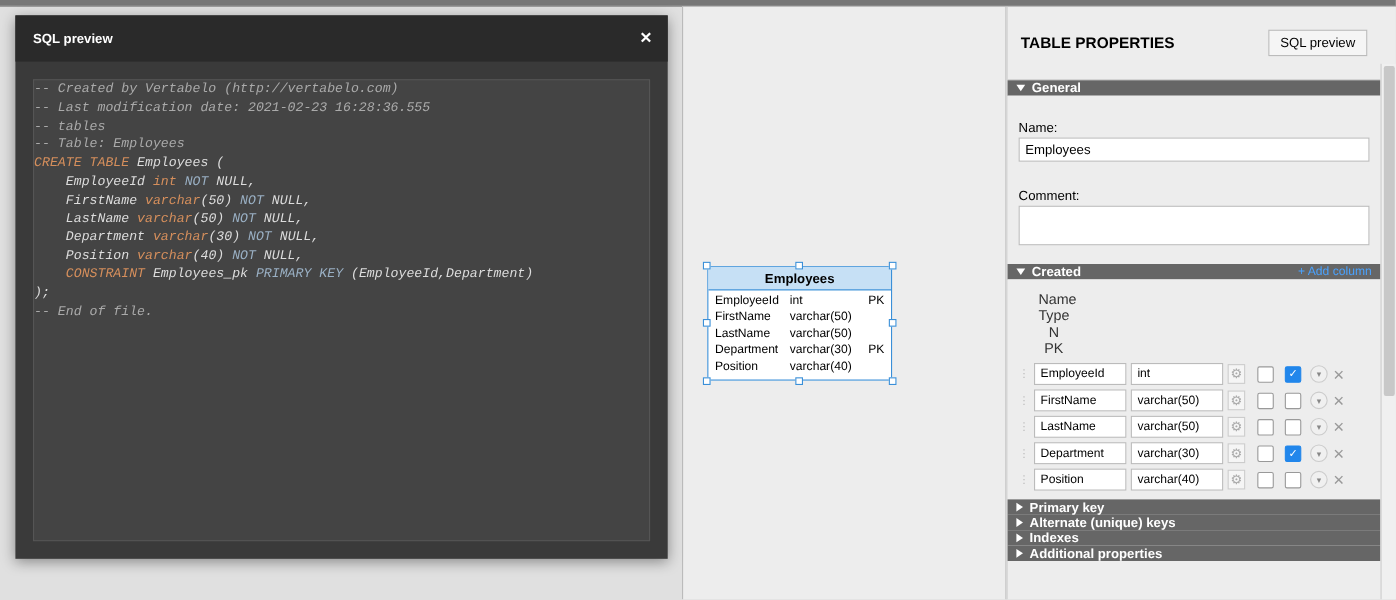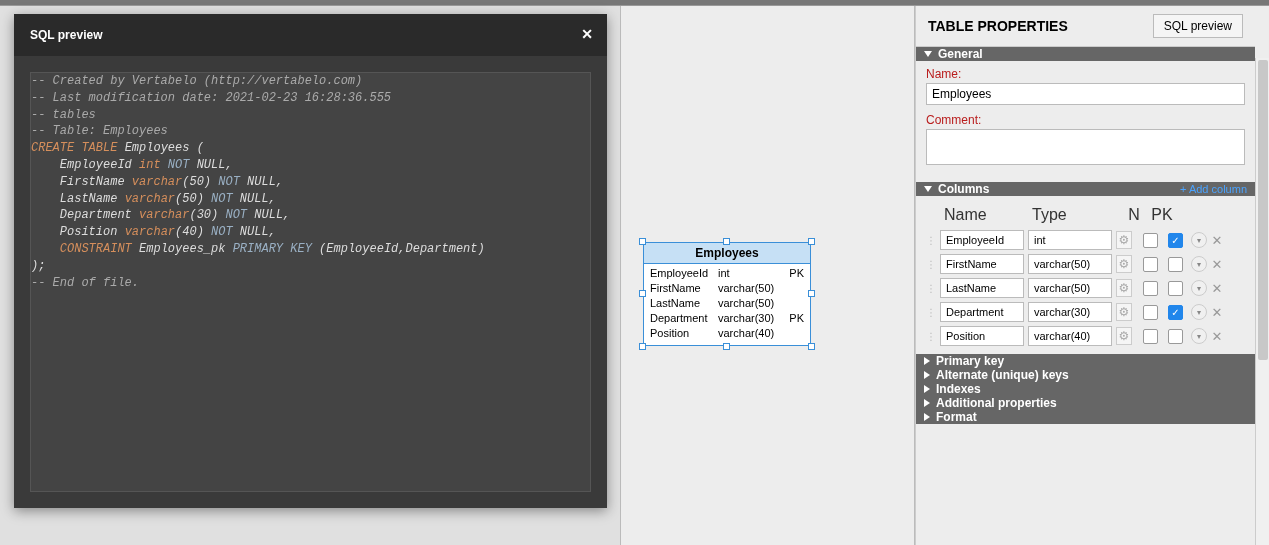--- a/index.html
+++ b/index.html
@@ -34,38 +34,38 @@
 .h-tm { top: -5px; left: 50%; margin-left: -4px; }
 .h-bm { bottom: -5px; left: 50%; margin-left: -4px; }
 .h-ml { top: 50%; left: -5px; margin-top: -4px; }
 .h-mr { top: 50%; right: -5px; margin-top: -4px; }
 
 
 .panel { position: absolute; right: 0; top: 6px; width: 354px; height: 539px; background: #ededed; border-left: 1px solid #ccc; }
 .panel-scroll { position: absolute; right: 0; top: 52px; width: 14px; height: 487px; background: #f0f0f0; border-left: 1px solid #ccc; }
 .panel-scroll-thumb { width: 10px; margin: 2px auto; height: 300px; background: #c8c8c8; border-radius: 2px; }
 .panel-inner { margin-right: 14px; }
-.panel-header { display: flex; align-items: center; padding: 8px 12px; border-bottom: 1px solid #ccc; }
+.panel-header { display: flex; align-items: center; padding: 21px 12px; border-bottom: 1px solid #ccc; }
 .panel-title { font-size: 14px; font-weight: bold; flex: 1; }
 .btn { background: #f5f5f5; border: 1px solid #bbb; padding: 4px 10px; font-size: 12px; cursor: pointer; }
 
 .section-hdr { background: #666; color: #fff; font-weight: bold; font-size: 12px; padding: 0 8px; display: flex; align-items: center; cursor: pointer; }
 .section-hdr .tri { display: inline-block; width: 0; height: 0; margin-right: 6px; }
 .tri-down { border-left: 4px solid transparent; border-right: 4px solid transparent; border-top: 6px solid #fff; }
 .tri-right { border-top: 4px solid transparent; border-bottom: 4px solid transparent; border-left: 6px solid #fff; }
 .section-body { padding: 6px 10px; background: #ededed; }
 .section-hdr .spacer { flex: 1; }
 .add-link { color: #4aa3ff; font-size: 11px; cursor: pointer; font-weight: normal; margin-left: 36px; }
 
-.label { color: #b91c1c; font-size: 12px; margin-bottom: 2px; }
+.label { color: #000000; font-size: 12px; margin-bottom: 2px; margin-top: 16px; }
 .input { width: 100%; background: #fff; border: 1px solid #bbb; padding: 3px 5px; font-size: 12px; margin-bottom: 8px; }
 .textarea { height: 36px; resize: none; }
 
 
-.cols-hdr { display: flex; padding: 4px 0 4px 18px; font-size: 16px; color: #333; }
+.cols-hdr { display: flex; padding: 4px 0 4px 18px; font-size: 13px; color: #333; flex-direction: column; }
 .chn { width: 88px; } .cht { width: 88px; } .chN { width: 28px; text-align: center; } .chPK { width: 28px; text-align: center; }
 .col-row { display: flex; align-items: center; padding: 2px 0; }
 .drag { width: 14px; color: #bbb; font-size: 10px; cursor: grab; text-align: center; }
 .col-input { width: 84px; background: #fff; border: 1px solid #bbb; padding: 3px 5px; font-size: 11px; margin-right: 4px; }
 .gear { width: 16px; height: 18px; display: flex; align-items: center; justify-content: center; color: #aaa; font-size: 12px; cursor: pointer; border: 1px solid #ccc; background: #f5f5f5; margin-right: 6px; }
 .cb { width: 15px; height: 15px; margin: 0 5px; cursor: pointer; border: 1px solid #999; background: #fff; display: inline-flex; align-items: center; justify-content: center; border-radius: 2px; }
 .cb.checked { background: #2186eb; border-color: #2186eb; color: #fff; font-size: 10px; }
 .caret { width: 16px; height: 16px; display: flex; align-items: center; justify-content: center; color: #888; cursor: pointer; background: #f0f0f0; border: 1px solid #ccc; border-radius: 8px; font-size: 8px; margin: 0 3px; }
 .x { width: 14px; color: #999; cursor: pointer; text-align: center; font-size: 13px; }
 </style>
@@ -150,21 +150,21 @@
     </div>
     <div class="section-body">
       <div class="label">Name:</div>
       <input class="input" value="Employees" style="">
       <div class="label">Comment:</div>
       <textarea class="input textarea" style=""></textarea>
     </div>
 
     <div class="section-hdr">
       <span class="tri tri-down"></span>
-      <span>Columns</span>
+      <span>Created</span>
       <span class="spacer"></span>
       <span class="add-link">+ Add column</span>
     </div>
     <div class="section-body">
       <div class="cols-hdr">
         <span class="chn">Name</span>
         <span class="cht">Type</span>
         <span class="chN">N</span>
         <span class="chPK">PK</span>
       </div>
@@ -231,21 +231,17 @@
         <span>Alternate (unique) keys</span>
       </div>
     <div class="section-hdr">
         <span class="tri tri-right"></span>
         <span>Indexes</span>
       </div>
     <div class="section-hdr">
         <span class="tri tri-right"></span>
         <span>Additional properties</span>
       </div>
-    <div class="section-hdr">
-        <span class="tri tri-right"></span>
-        <span>Format</span>
-      </div>
   </div>
   <div class="panel-scroll">
       <div class="panel-scroll-thumb"></div>
     </div>
 </div>
 
 </body></html>

